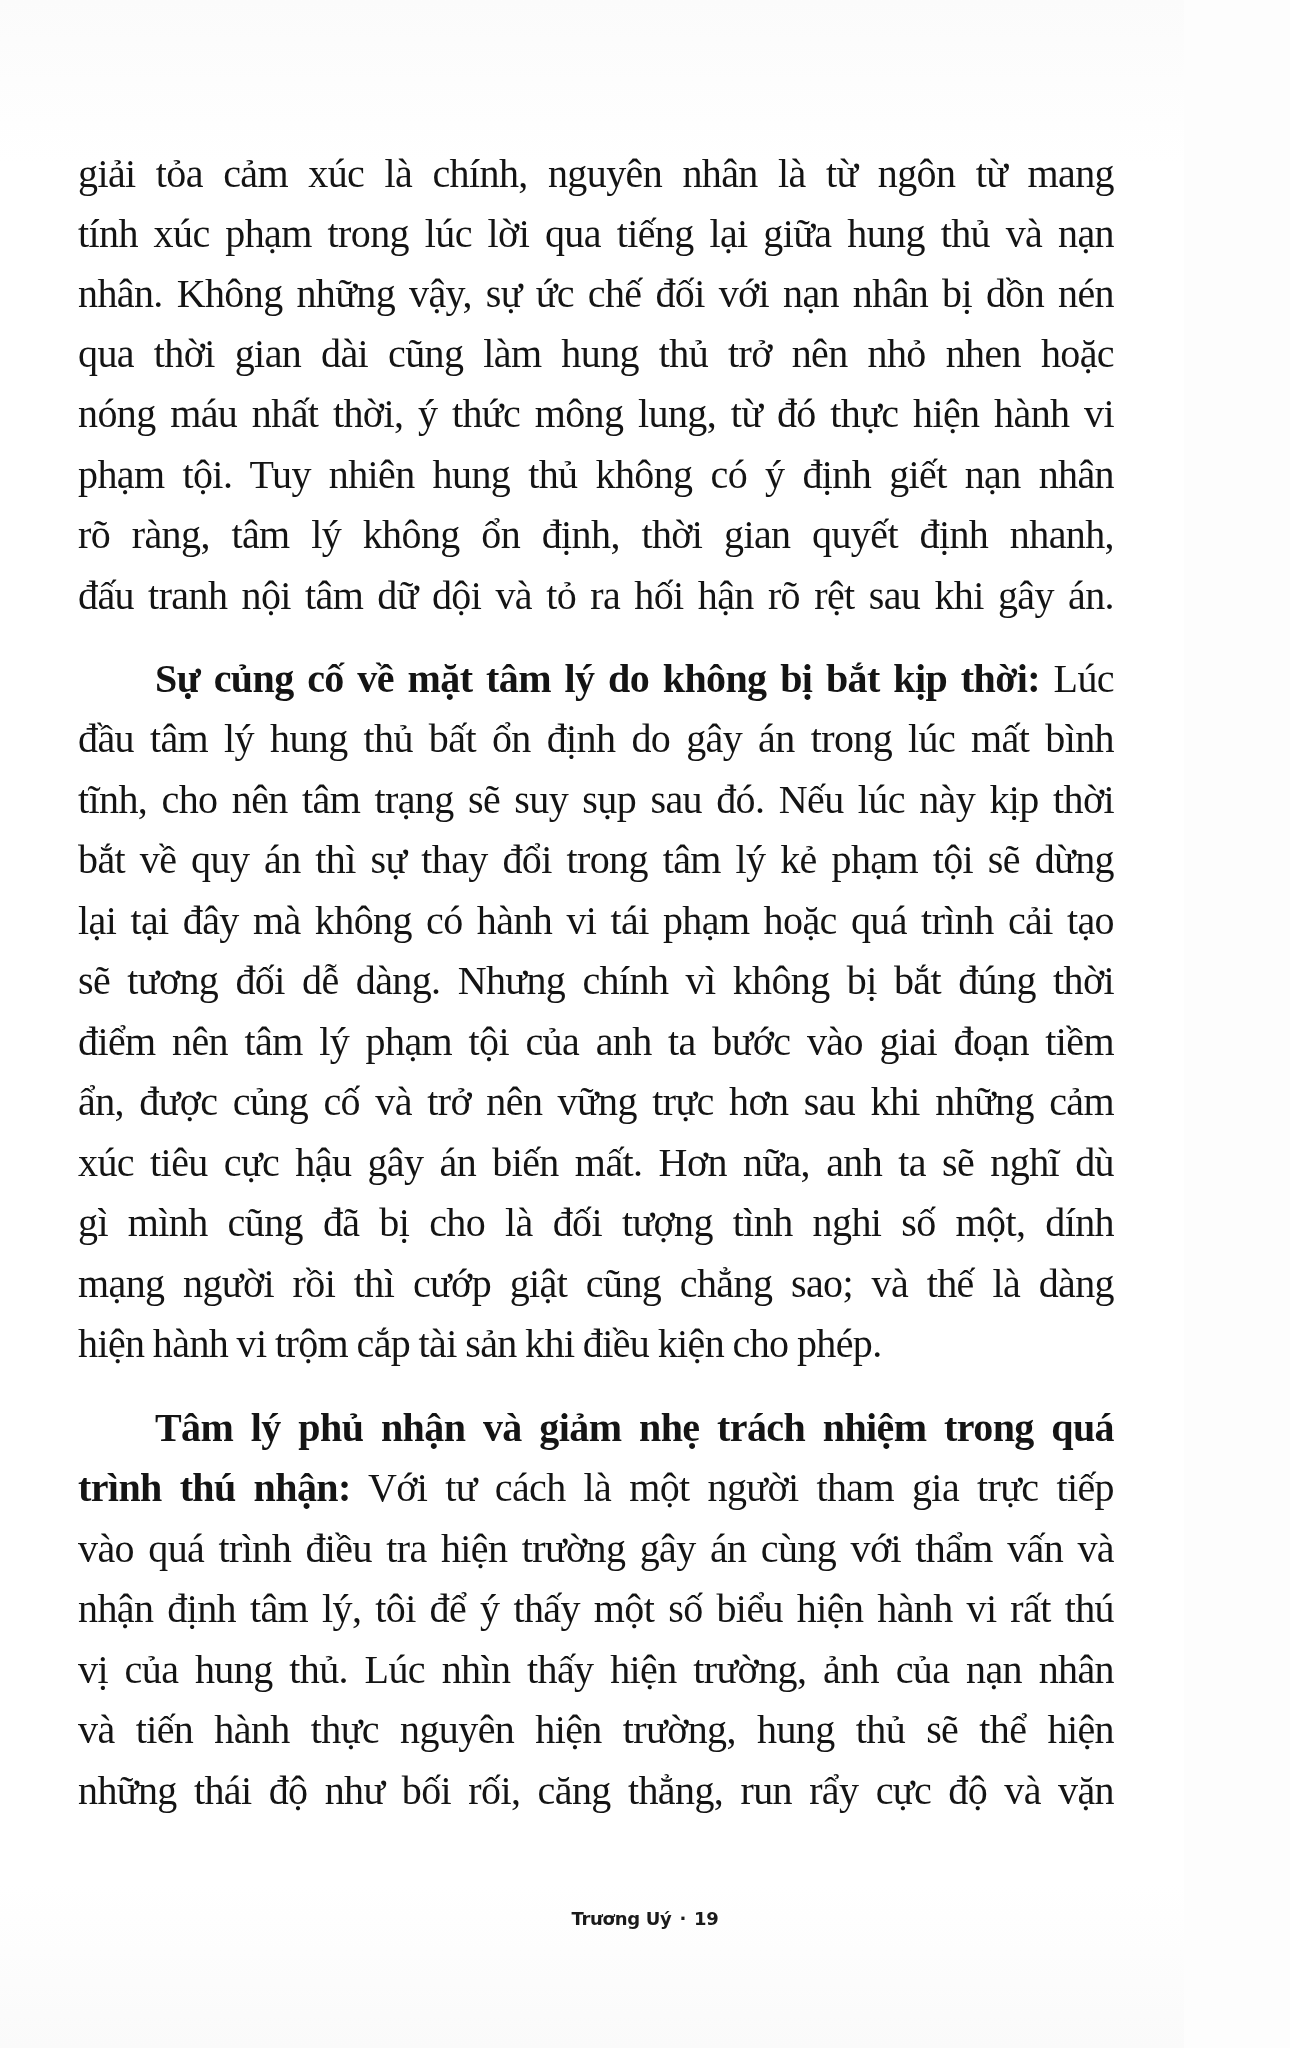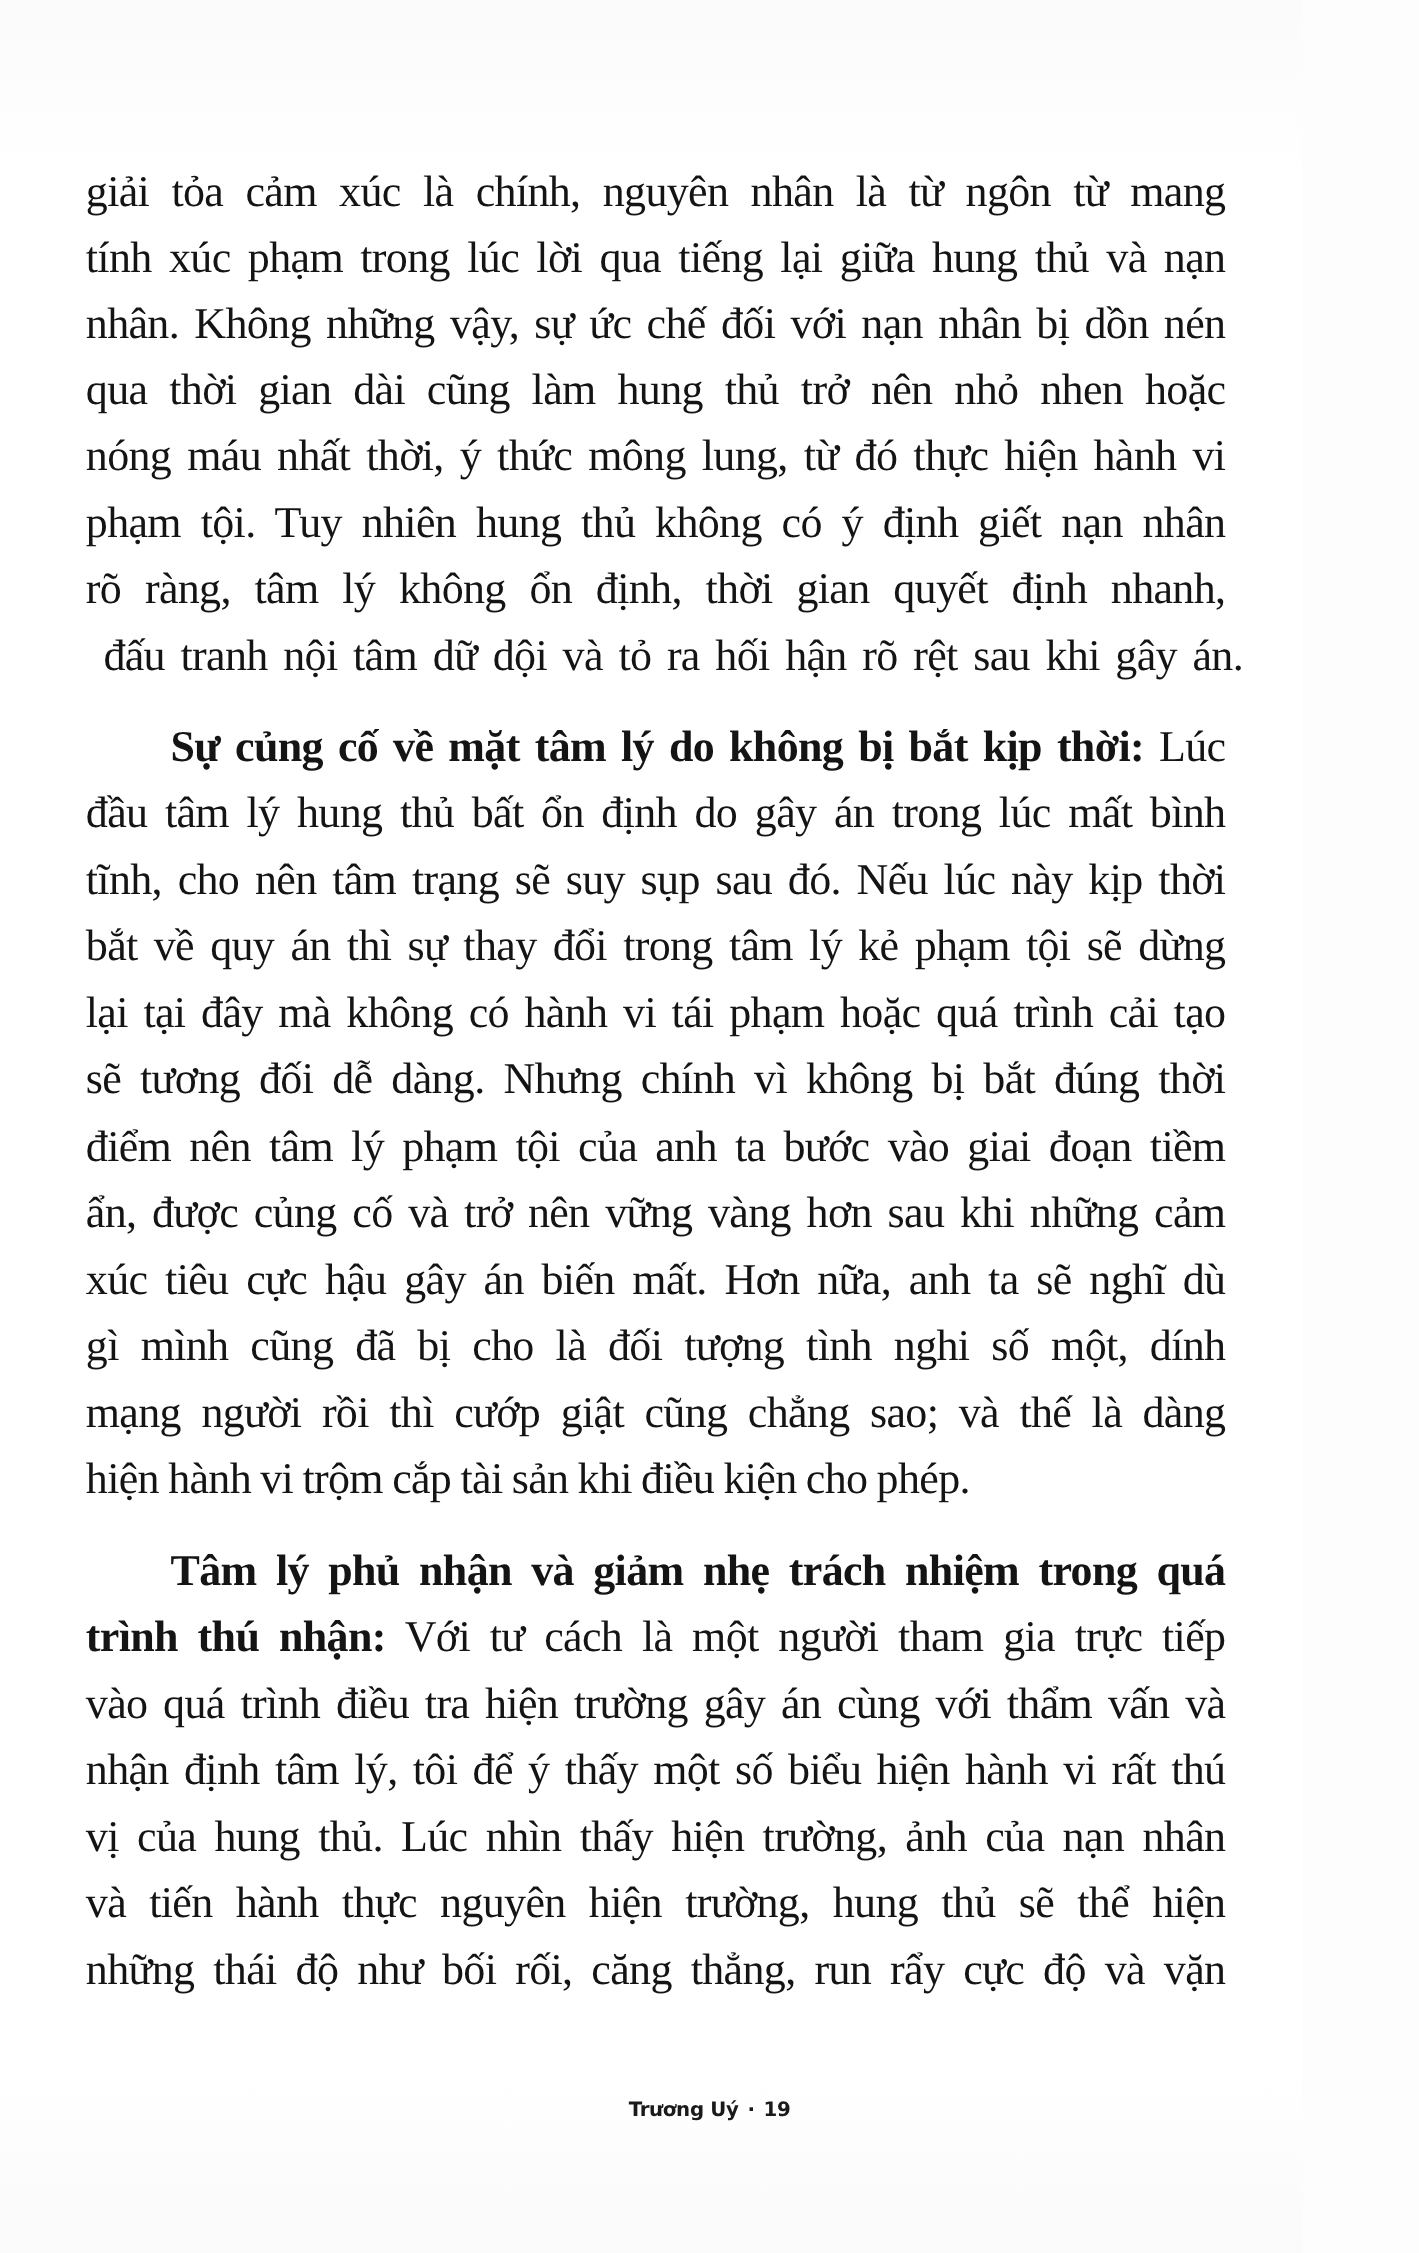--- a/index.html
+++ b/index.html
@@ -75,34 +75,34 @@
 <div class="page">
 
   <div class="text-block" style="top:0;">
     <div class="line" style="top:150px;">giải tỏa cảm xúc là chính, nguyên nhân là từ ngôn từ mang</div>
     <div class="line" style="top:210px;">tính xúc phạm trong lúc lời qua tiếng lại giữa hung thủ và nạn</div>
     <div class="line" style="top:270px;">nhân. Không những vậy, sự ức chế đối với nạn nhân bị dồn nén</div>
     <div class="line" style="top:330px;">qua thời gian dài cũng làm hung thủ trở nên nhỏ nhen hoặc</div>
     <div class="line" style="top:390px;">nóng máu nhất thời, ý thức mông lung, từ đó thực hiện hành vi</div>
     <div class="line" style="top:451px;">phạm tội. Tuy nhiên hung thủ không có ý định giết nạn nhân</div>
     <div class="line" style="top:511px;">rõ ràng, tâm lý không ổn định, thời gian quyết định nhanh,</div>
-    <div class="line" style="top:572px;margin-left:16px;">đấu tranh nội tâm dữ dội và tỏ ra hối hận rõ rệt sau khi gây án.</div>
+    <div class="line" style="top:572px;">đấu tranh nội tâm dữ dội và tỏ ra hối hận rõ rệt sau khi gây án.</div>
   </div>
 
   <div class="text-block" style="top:0;">
     <div class="line indent" style="top:655px;">
       <span class="bold">Sự củng cố về mặt tâm lý do không bị bắt kịp thời:</span><span> Lúc</span>
     </div>
     <div class="line" style="top:715px;">đầu tâm lý hung thủ bất ổn định do gây án trong lúc mất bình</div>
     <div class="line" style="top:776px;">tĩnh, cho nên tâm trạng sẽ suy sụp sau đó. Nếu lúc này kịp thời</div>
     <div class="line" style="top:836px;">bắt về quy án thì sự thay đổi trong tâm lý kẻ phạm tội sẽ dừng</div>
     <div class="line" style="top:897px;">lại tại đây mà không có hành vi tái phạm hoặc quá trình cải tạo</div>
     <div class="line" style="top:957px;">sẽ tương đối dễ dàng. Nhưng chính vì không bị bắt đúng thời</div>
     <div class="line" style="top:1018px;">điểm nên tâm lý phạm tội của anh ta bước vào giai đoạn tiềm</div>
-    <div class="line" style="top:1078px;">ẩn, được củng cố và trở nên vững vàng hơn sau khi những cảm</div>
+    <div class="line" style="top:1078px;">ẩn, được củng cố và trở nên vững trực hơn sau khi những cảm</div>
     <div class="line" style="top:1139px;">xúc tiêu cực hậu gây án biến mất. Hơn nữa, anh ta sẽ nghĩ dù</div>
     <div class="line" style="top:1199px;">gì mình cũng đã bị cho là đối tượng tình nghi số một, dính</div>
     <div class="line" style="top:1260px;">mạng người rồi thì cướp giật cũng chẳng sao; và thế là dàng</div>
     <div class="line last" style="top:1320px;">hiện hành vi trộm cắp tài sản khi điều kiện cho phép.</div>
   </div>
 
   <div class="text-block" style="top:0;">
     <div class="line indent bold" style="top:1404px;">Tâm lý phủ nhận và giảm nhẹ trách nhiệm trong quá</div>
     <div class="line" style="top:1464px;">
       <span class="bold">trình thú nhận:</span><span> Với tư cách là một người tham gia trực tiếp</span>

